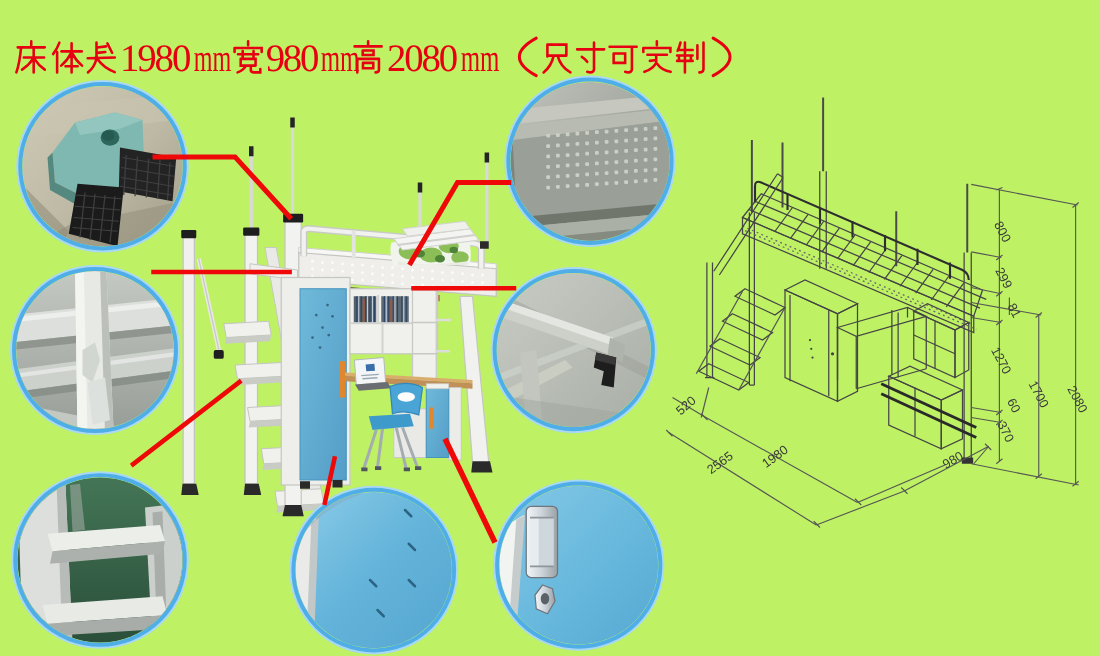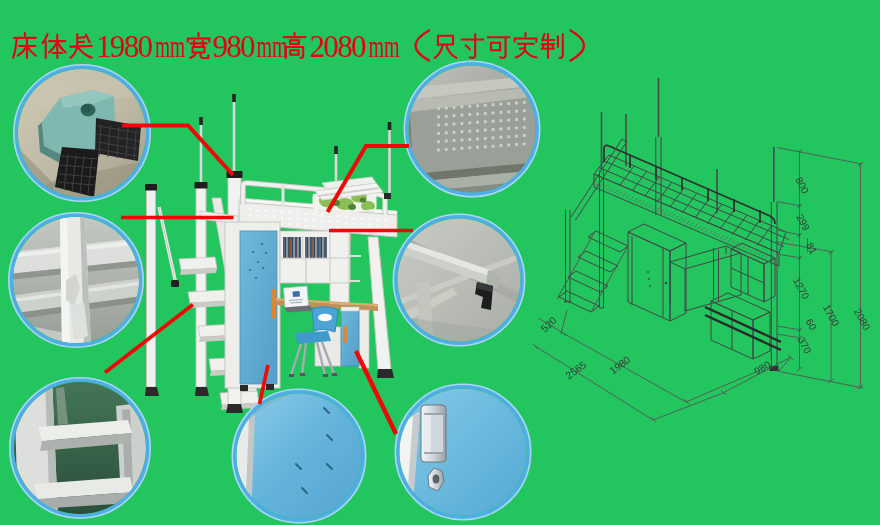--- a/index.html
+++ b/index.html
@@ -1,16 +1,16 @@
 <!DOCTYPE html>
 <html><head>
 <meta charset="utf-8">
 <style>
 html,body{margin:0;padding:0;background:#fff;}
-#page{position:relative;width:880px;height:525px;background:#22c55e;overflow:hidden;font-family:"Liberation Sans",sans-serif;}
+#page{position:relative;width:880px;height:525px;background:#bef264;overflow:hidden;font-family:"Liberation Sans",sans-serif;}
 svg{position:absolute;left:0;top:0;}
 </style>
 </head>
 <body>
 <div id="page">
 <svg width="880" height="525" viewBox="0 0 880 525">
 <defs>
   <linearGradient id="woodbg" x1="0" y1="0" x2="1" y2="1">
     <stop offset="0" stop-color="#cfcbb6"></stop>
           <stop offset="0.55" stop-color="#bdb9a4"></stop>

